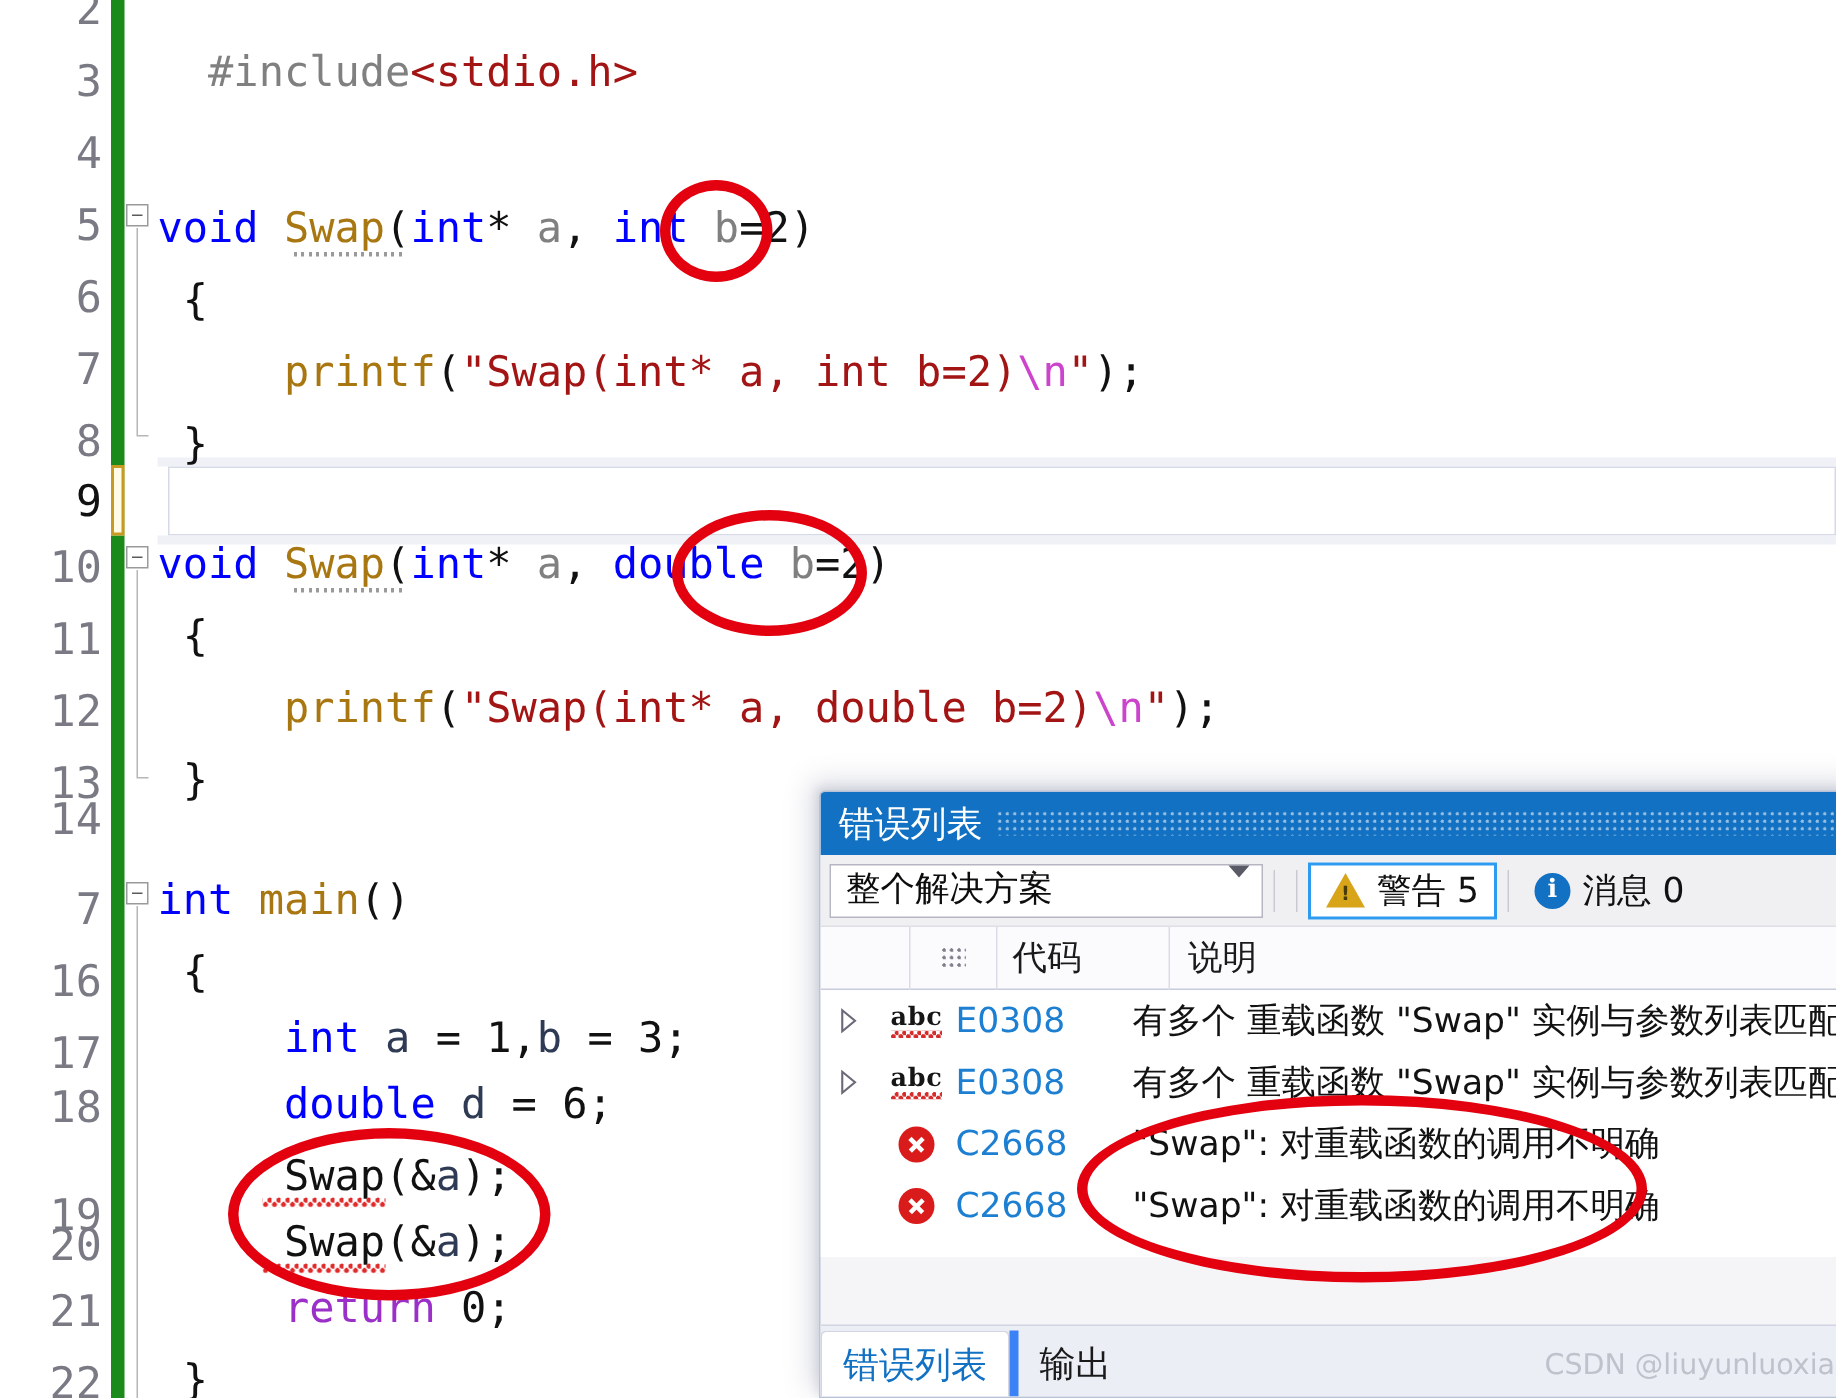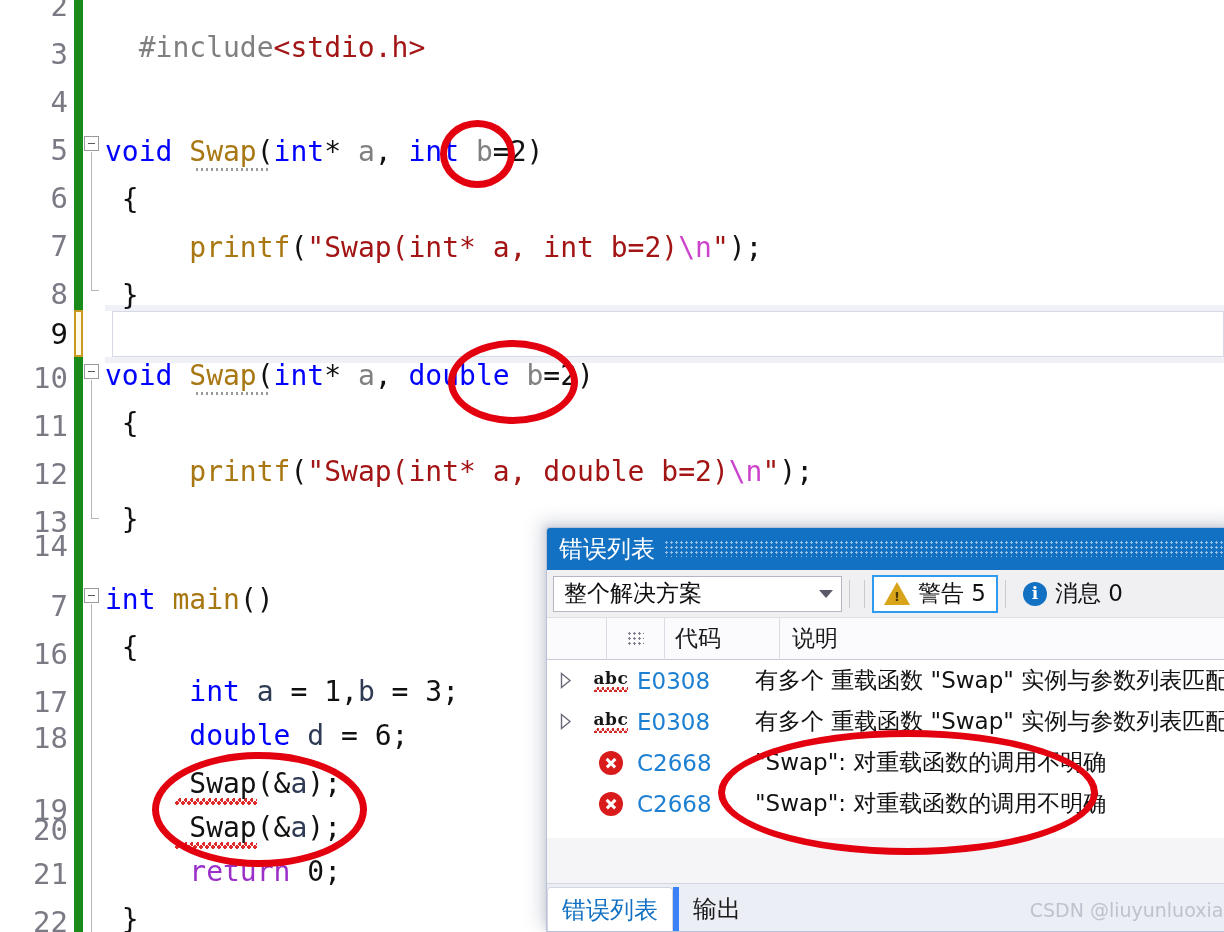--- a/index.html
+++ b/index.html
@@ -135,21 +135,21 @@
   }
 
   .err-toolbar {
     height: 48px; background: #f0f0f3;
     display: flex; align-items: center; padding: 0 6px;
     border-bottom: 1px solid #dfdfe6;
   }
   .scope-select {
     width: 289px; height: 36px; background: #ffffff;
     border: 1px solid #b6b6c2;
-    display: flex; align-items: center; justify-content: space-between;
+    display: flex; align-items: flex-start; justify-content: space-between;
     padding: 0 8px 0 10px;
     font-size: 23px; color: #0d0d0d; white-space: nowrap;
     font-family: "DejaVu Sans", sans-serif;
   }
   .caret-dn {
     width: 0; height: 0;
     border-left: 7px solid transparent; border-right: 7px solid transparent;
     border-top: 8px solid #5a5a66; margin-left: 8px;
   }
   .tb-sep { width: 1px; height: 28px; background: #c9c9d2; margin: 0 7px; }

